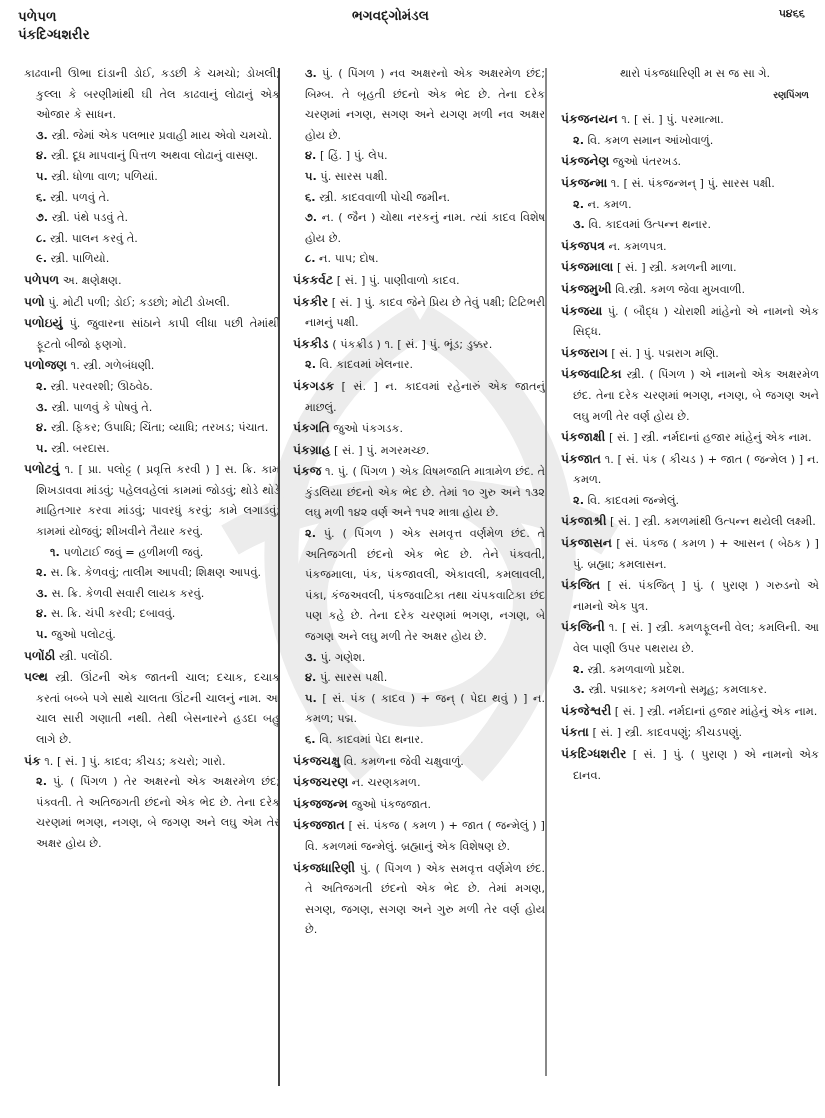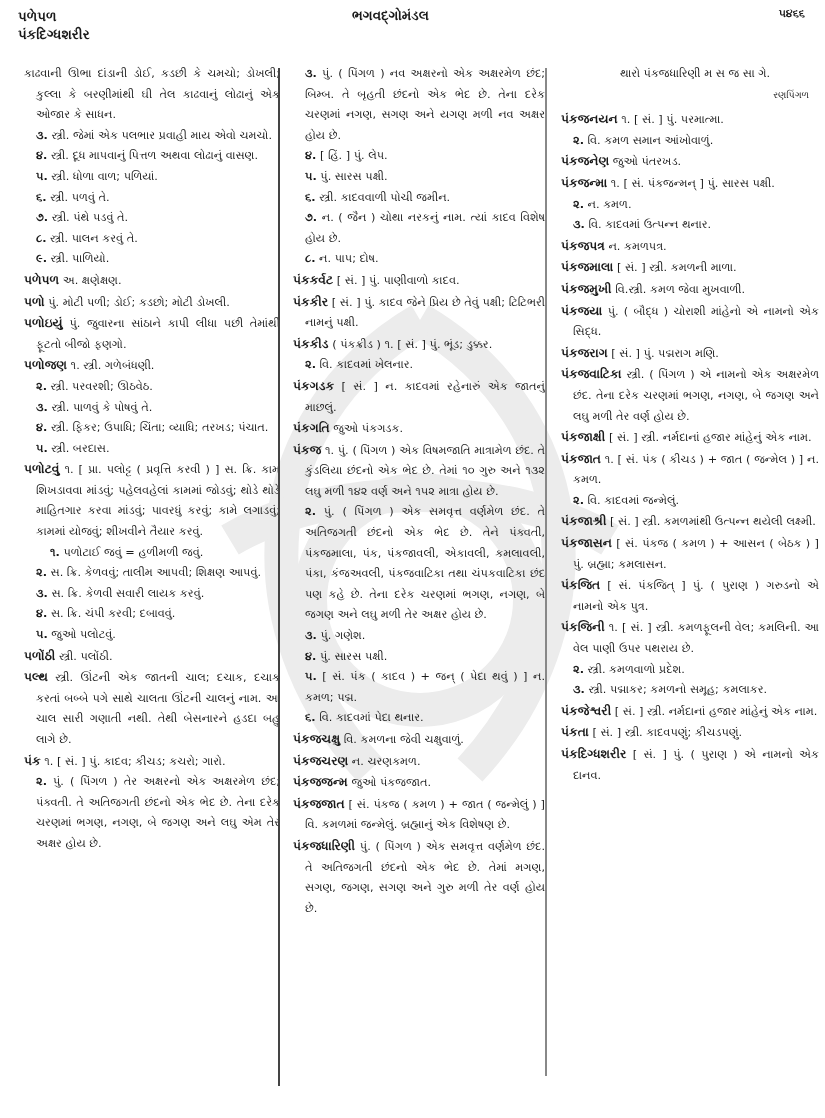--- a/index.html
+++ b/index.html
@@ -26,21 +26,21 @@
   .div1 { left: 278px; height: 1018px; }
   .div2 { left: 545px; height: 1008px; background: #888; width: 2px; }
 
   .entry { margin: 0 0 4px 0; text-align: justify; }
   .entry .hw { font-weight: bold; font-size: 12.3px; }
   .entry .body { }
   .sense { padding-left: 12px; text-align: justify; margin: 0; }
   .sense.deep { padding-left: 26px; }
   .cont { padding-left: 12px; text-indent: -12px; margin: 0; text-align: justify; }
   .quote { text-align: center; margin: 0; padding-left: 10px; }
-  .quote-src { text-align: right; font-size: 9.5px; margin: 0 10px 4px 0; }
+  .quote-src { text-align: right; font-size: 9.5px; margin: 0 10px 4px 0; font-weight: bold; }
   .num { font-weight: bold; }
 </style>
 </head>
 <body>
 
 <svg class="watermark" viewBox="0 0 500 560" xmlns="http://www.w3.org/2000/svg">
   <g fill="none" stroke="#ececec" stroke-width="34">
     <circle cx="250" cy="300" r="110"></circle>
     <path d="M250 20 C 420 120, 430 330, 300 470"></path>
     <path d="M250 20 C 80 120, 70 330, 200 470"></path>
@@ -93,20 +93,21 @@
       <p class="sense"><span class="num">૫.</span> <span>પું. સારસ પક્ષી.</span></p>
       <p class="sense"><span class="num">૬.</span> <span>સ્ત્રી. કાદવવાળી પોચી જમીન.</span></p>
       <p class="sense"><span class="num">૭.</span> <span>ન. ( જૈન ) ચોથા નરકનું નામ. ત્યાં કાદવ વિશેષ હોય છે.</span></p>
       <p class="sense"><span class="num">૮.</span> <span>ન. પાપ; દોષ.</span></p>
       <p class="entry cont"><span class="hw">પંકકર્વટ</span> <span class="body">[ સં. ] પું. પાણીવાળો કાદવ.</span></p>
       <p class="entry cont"><span class="hw">પંકકીર</span> <span class="body">[ સં. ] પું. કાદવ જેને પ્રિય છે તેવું પક્ષી; ટિટિભરી નામનું પક્ષી.</span></p>
       <p class="entry cont"><span class="hw">પંકકીડ</span> <span class="body">( પંકક્રીડ ) ૧. [ સં. ] પું. ભૂંડ; ડુક્કર.</span></p>
       <p class="sense"><span class="num">૨.</span> <span>વિ. કાદવમાં ખેલનાર.</span></p>
       <p class="entry cont"><span class="hw">પંકગડક</span> <span class="body">[ સં. ] ન. કાદવમાં રહેનારું એક જાતનું માછલું.</span></p>
       <p class="entry cont"><span class="hw">પંકગતિ</span> <span class="body">જુઓ પંકગડક.</span></p>
+      <p class="entry cont"><span class="hw">પંકગ્રાહ</span> <span class="body">[ સં. ] પું. મગરમચ્છ.</span></p>
       <p class="entry cont"><span class="hw">પંકજ</span> <span class="body">૧. પું. ( પિંગળ ) એક વિષમજાતિ માત્રામેળ છંદ. તે કુંડલિયા છંદનો એક ભેદ છે. તેમાં ૧૦ ગુરુ અને ૧૩૨ લઘુ મળી ૧૪૨ વર્ણ અને ૧૫૨ માત્રા હોય છે.</span></p>
       <p class="sense"><span class="num">૨.</span> <span>પું. ( પિંગળ ) એક સમવૃત્ત વર્ણમેળ છંદ. તે અતિજગતી છંદનો એક ભેદ છે. તેને પંક્વતી, પંકજમાલા, પંક, પંકજાવલી, એકાવલી, કમલાવલી, પંકા, કંજઅવલી, પંકજવાટિકા તથા ચંપકવાટિકા છંદ પણ કહે છે. તેના દરેક ચરણમાં ભગણ, નગણ, બે જગણ અને લઘુ મળી તેર અક્ષર હોય છે.</span></p>
       <p class="sense"><span class="num">૩.</span> <span>પું. ગણેશ.</span></p>
       <p class="sense"><span class="num">૪.</span> <span>પું. સારસ પક્ષી.</span></p>
       <p class="sense"><span class="num">૫.</span> <span>[ સં. પંક ( કાદવ ) + જન્ ( પેદા થવું ) ] ન. કમળ; પદ્મ.</span></p>
       <p class="sense"><span class="num">૬.</span> <span>વિ. કાદવમાં પેદા થનાર.</span></p>
       <p class="entry cont"><span class="hw">પંકજચક્ષુ</span> <span class="body">વિ. કમળના જેવી ચક્ષુવાળું.</span></p>
       <p class="entry cont"><span class="hw">પંકજચરણ</span> <span class="body">ન. ચરણકમળ.</span></p>
       <p class="entry cont"><span class="hw">પંકજજન્મ</span> <span class="body">જુઓ પંકજજાત.</span></p>
       <p class="entry cont"><span class="hw">પંકજજાત</span> <span class="body">[ સં. પંકજ ( કમળ ) + જાત ( જન્મેલું ) ] વિ. કમળમાં જન્મેલું. બ્રહ્માનું એક વિશેષણ છે.</span></p>

